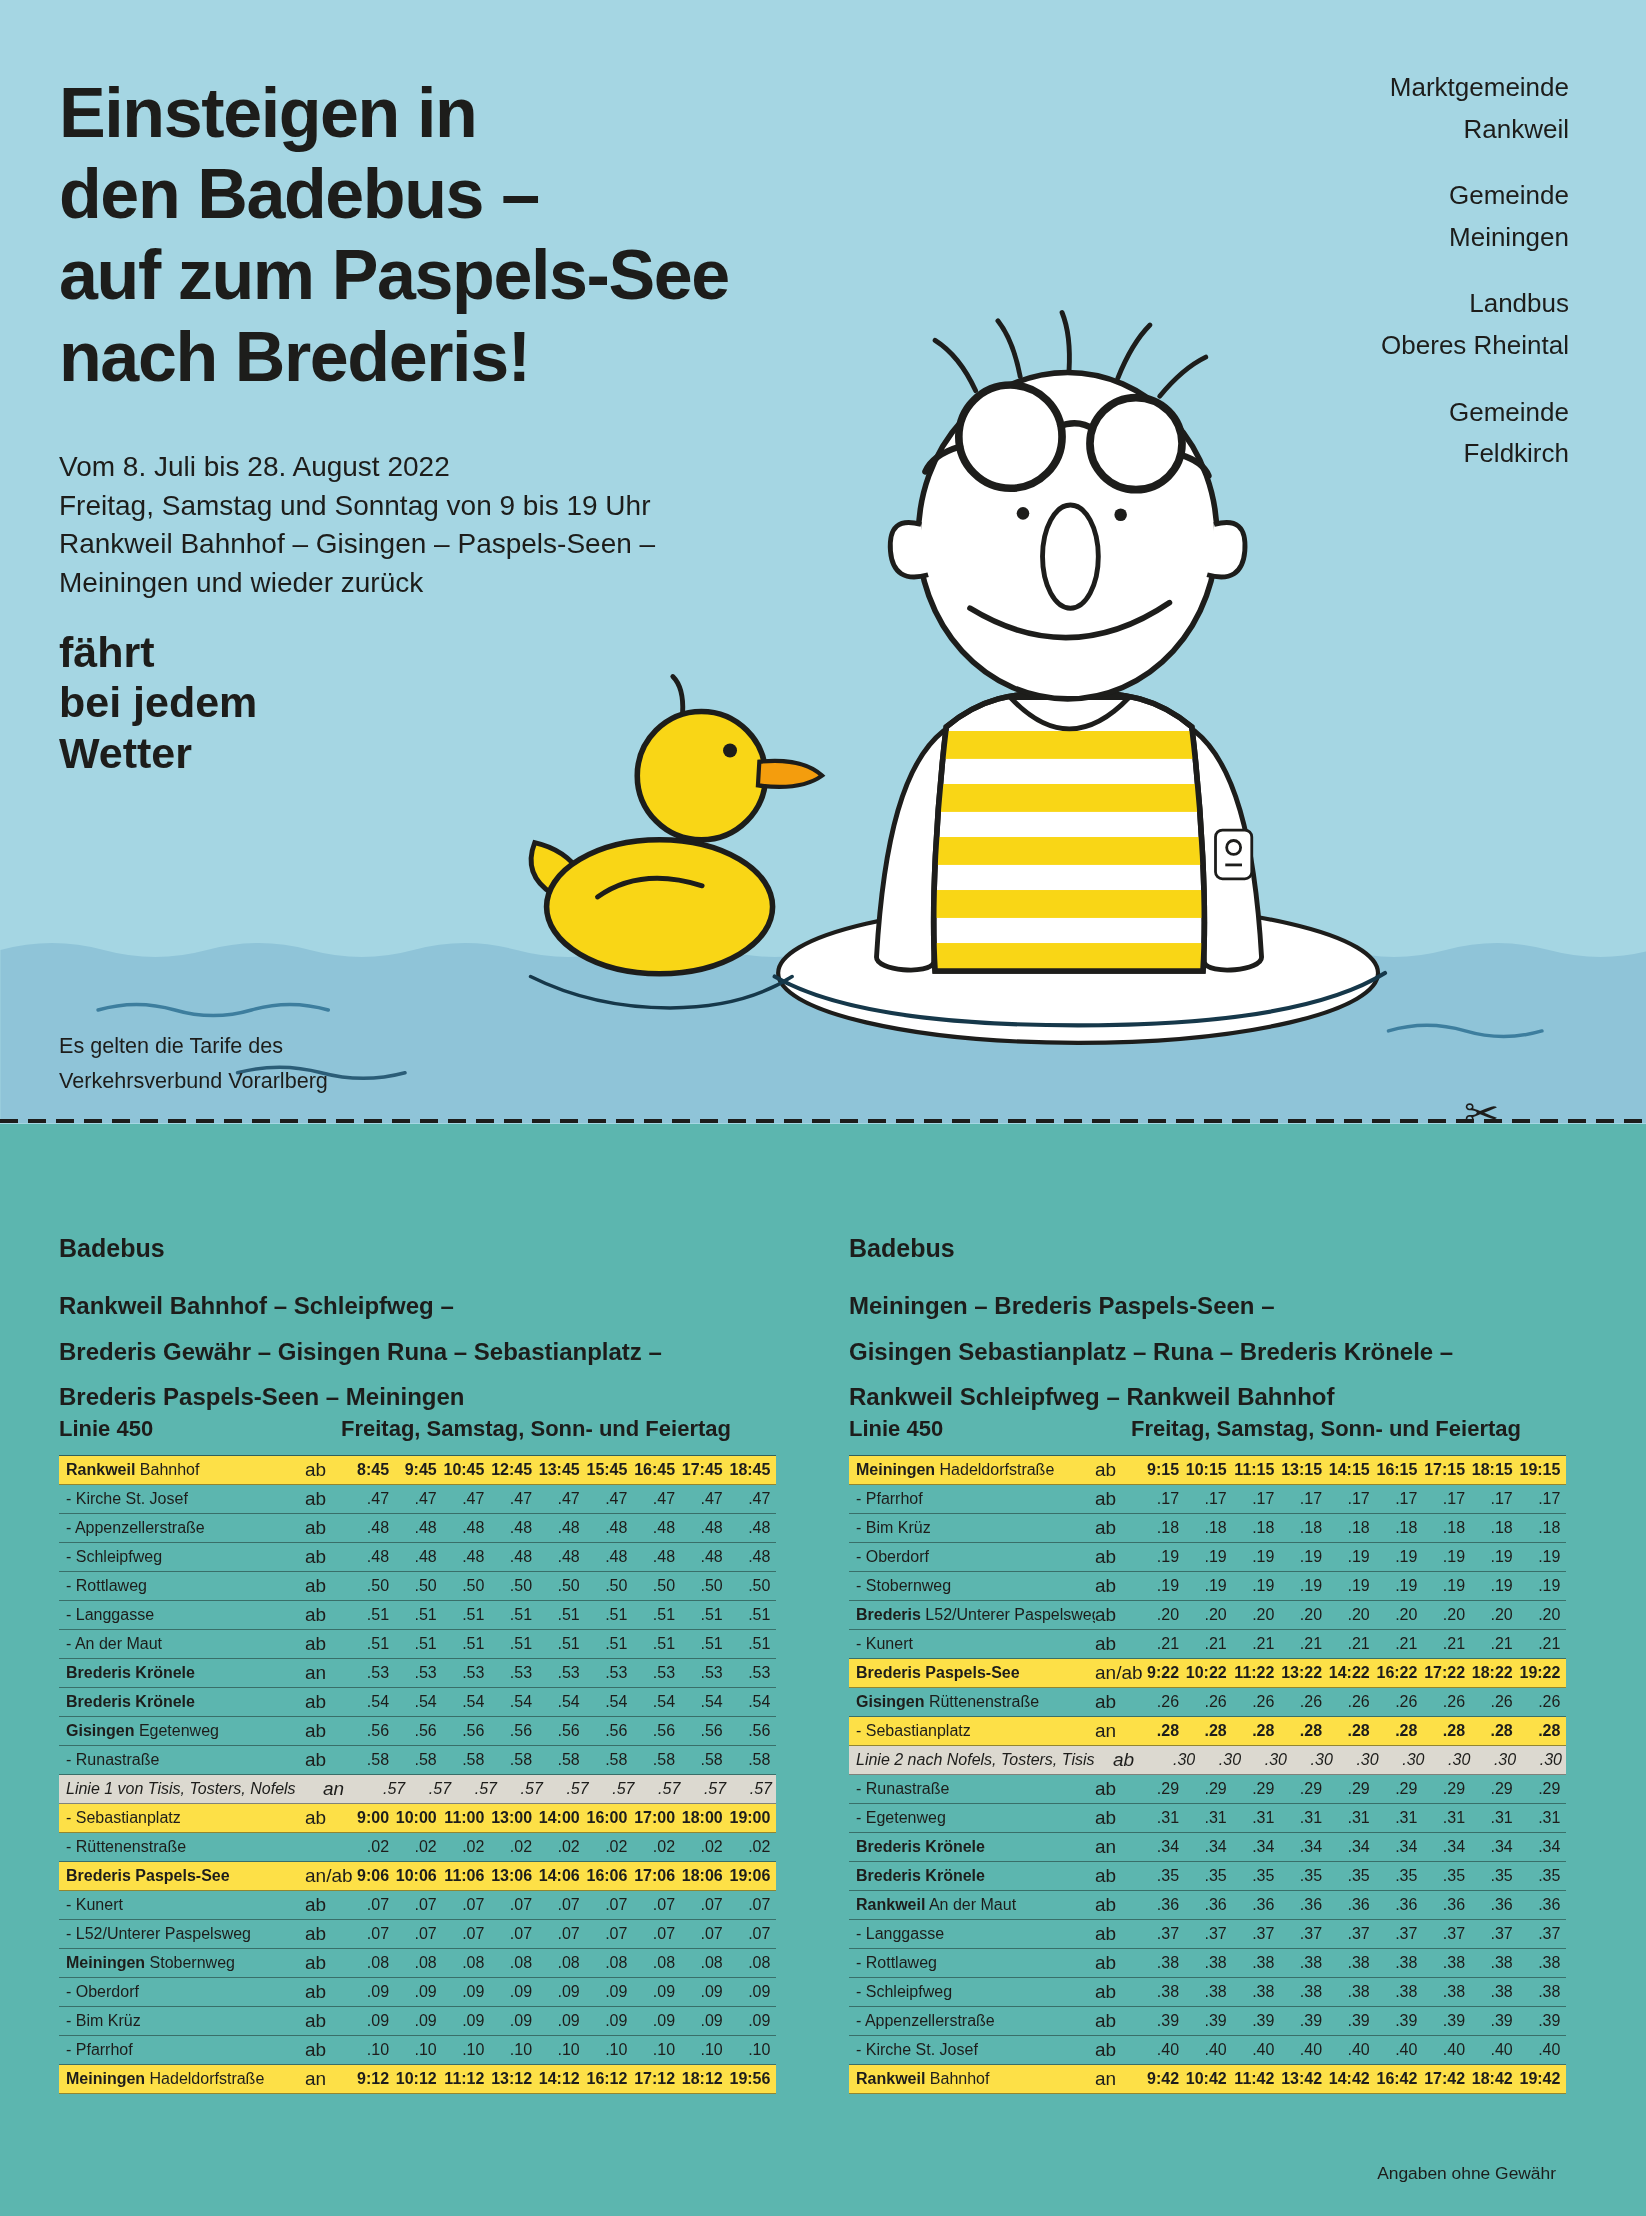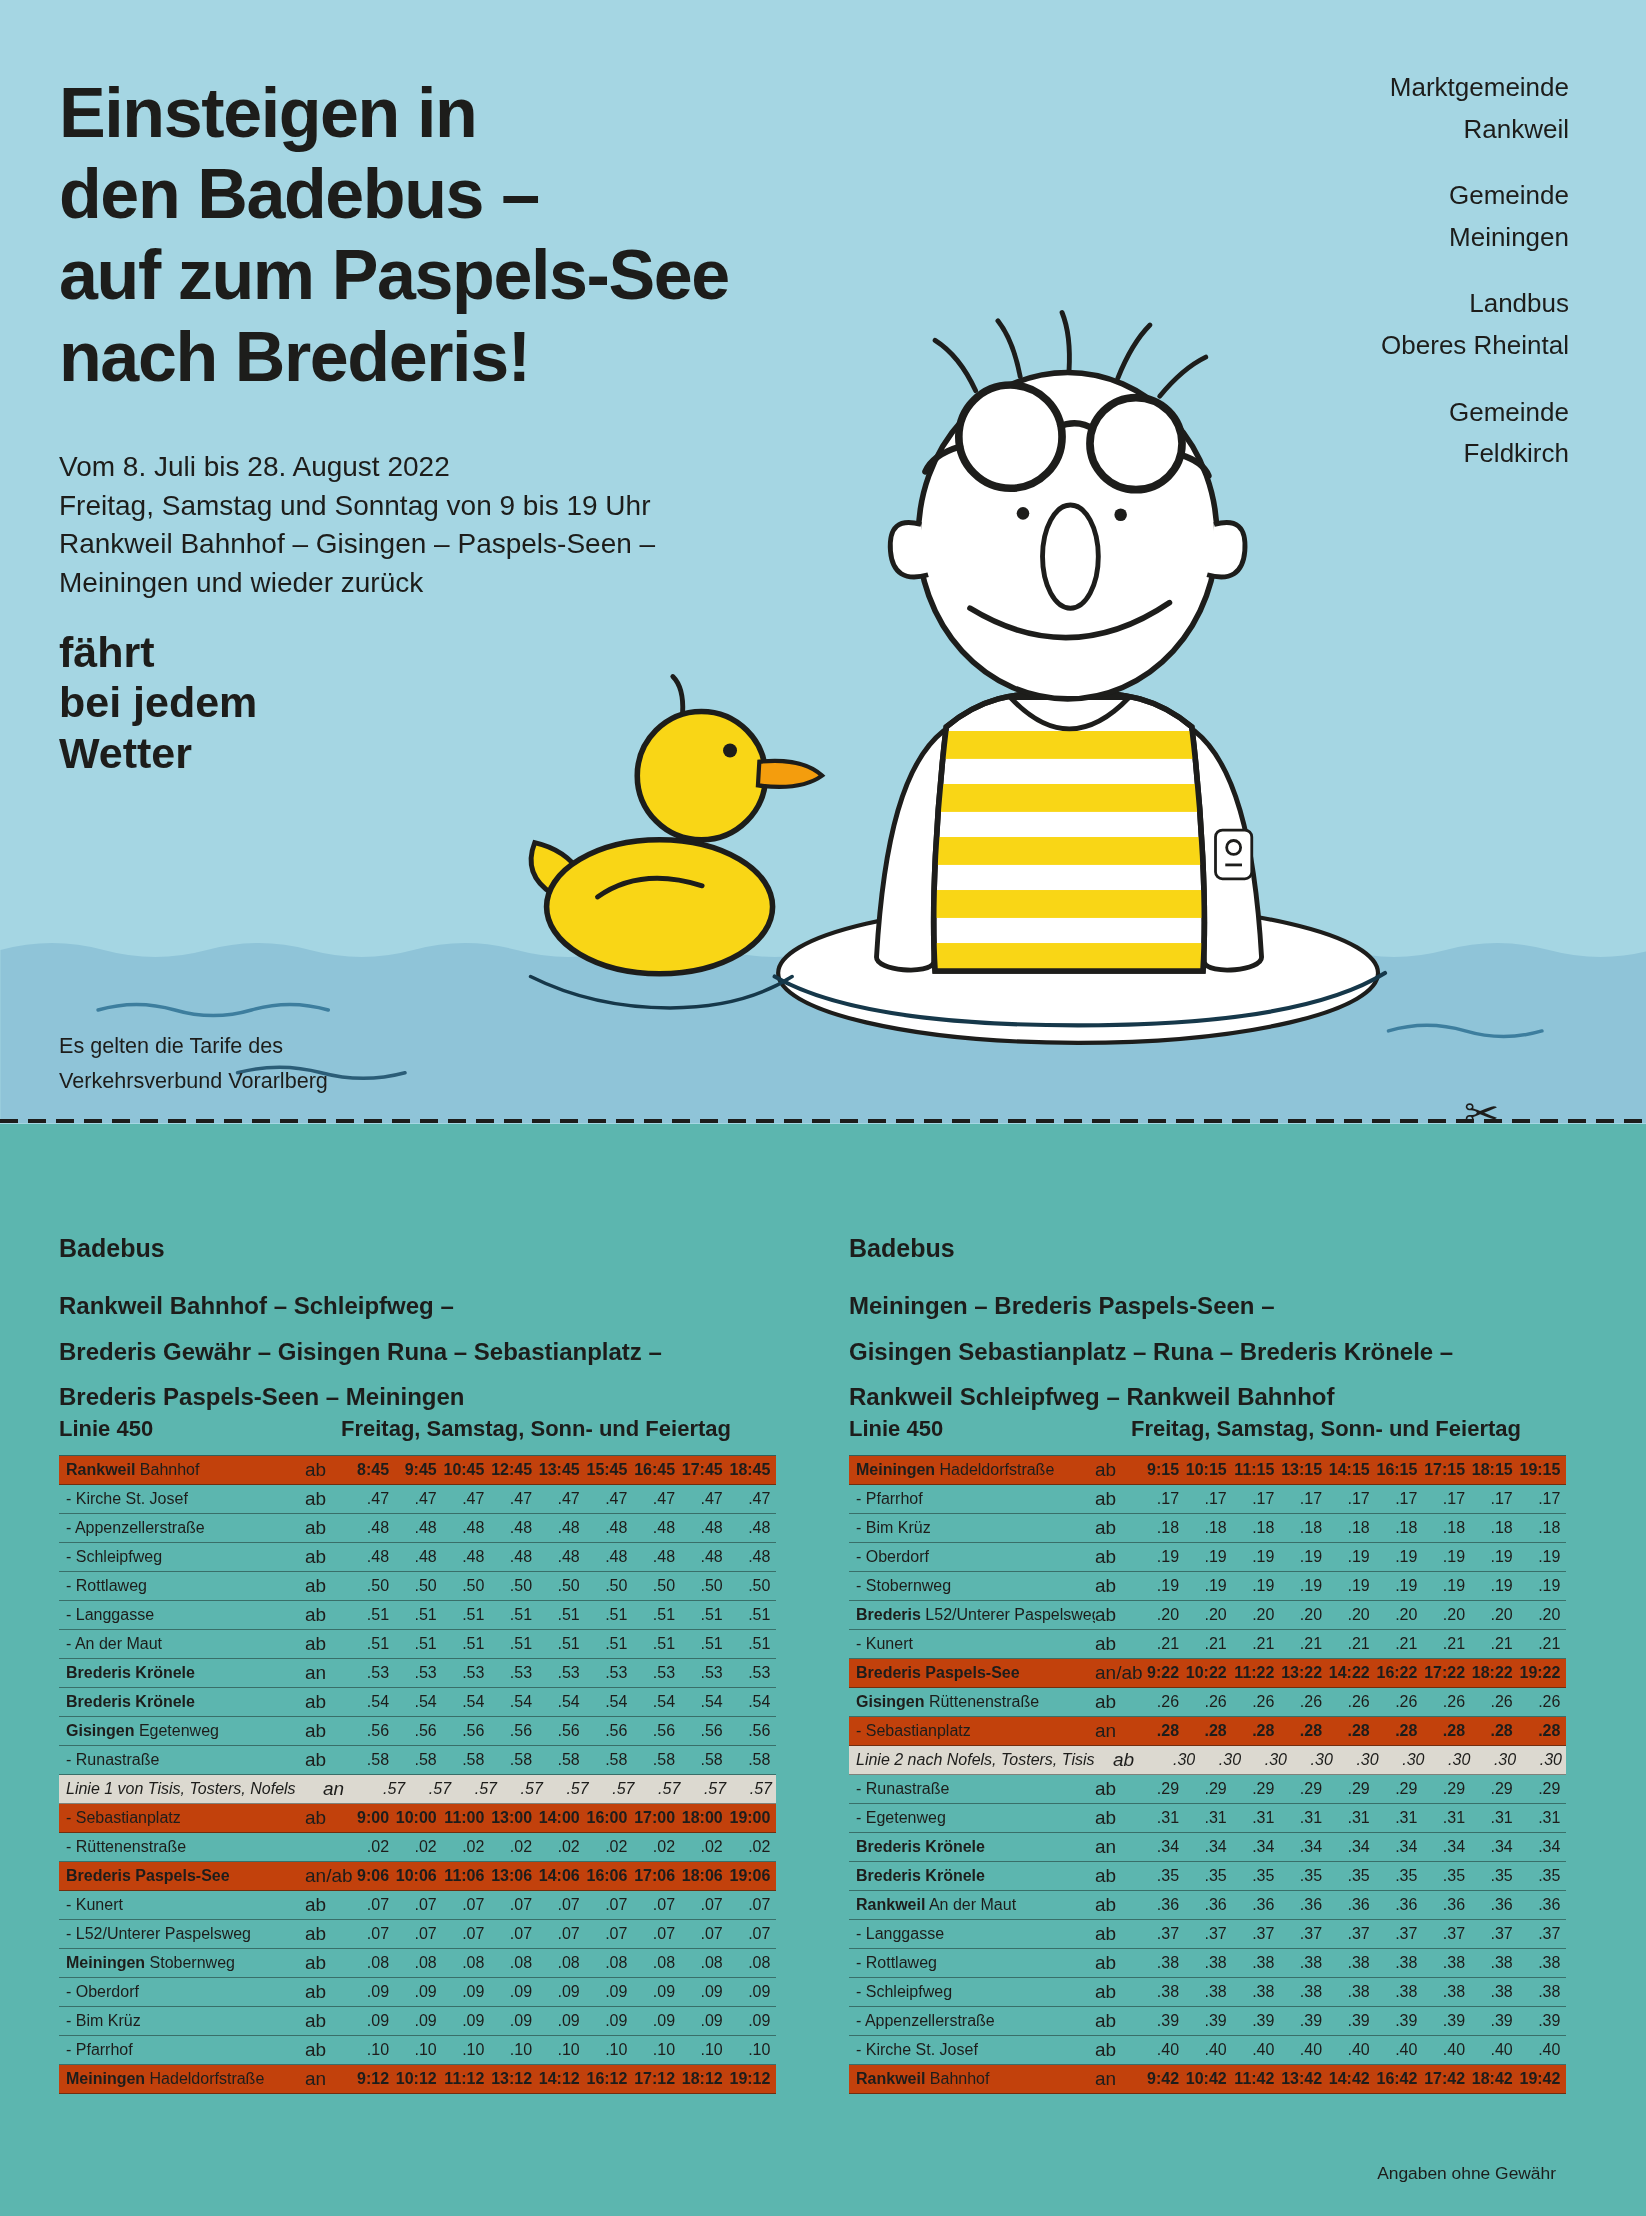--- a/index.html
+++ b/index.html
@@ -54,21 +54,21 @@
   .lineRow { position:absolute; top:292px; left:0; width:717px; height:28px; }
   .lineNo { position:absolute; left:0; top:0; font-size:22px; font-weight:700; }
   .days   { position:absolute; left:282px; top:0; font-size:22px; font-weight:700; }
   .ttable { position:absolute; top:331px; left:0; width:717px; border-top:1.4px solid rgba(15,25,20,.55); }
   .trow {
     display:grid; grid-template-columns:246px 42px repeat(9,1fr);
     height:29px; align-items:center;
     border-bottom:1.4px solid rgba(15,25,20,.45);
     font-size:16px;
   }
-  .trow.hl-yellow { background:#c2410c; }
+  .trow.hl-yellow { background:#fde047; }
   .trow.hl-gray   { background:#dcd9d0;gap:18px; }
   .trow.it { font-style:italic; }
   .tstop { padding-left:7px; white-space:nowrap; overflow:hidden; }
   .b { font-weight:700; }
   .tdir { font-size:19px; }
   .ttime { text-align:right; padding-right:5.6px; }
   .hl-yellow .ttime { font-weight:700; }
   .footer { position:absolute; right:91px; bottom:33px; font-size:17.4px; }
 </style>
 </head>
@@ -466,21 +466,21 @@
           <div class="tstop"><span class="b">Meiningen</span> Hadeldorfstraße</div>
           <div class="tdir">an</div>
           <div class="ttime">9:12</div>
           <div class="ttime">10:12</div>
           <div class="ttime">11:12</div>
           <div class="ttime">13:12</div>
           <div class="ttime">14:12</div>
           <div class="ttime">16:12</div>
           <div class="ttime">17:12</div>
           <div class="ttime">18:12</div>
-          <div class="ttime">19:12</div>
+          <div class="ttime">19:56</div>
         </div>
       </div>
   </div>
 
   <div class="col col-right">
     <div class="brand">Badebus</div>
     <div class="route">Meiningen – Brederis Paspels-Seen –
 Gisingen Sebastianplatz – Runa – Brederis Krönele –
 Rankweil Schleipfweg – Rankweil Bahnhof</div>
     <div class="lineRow">

